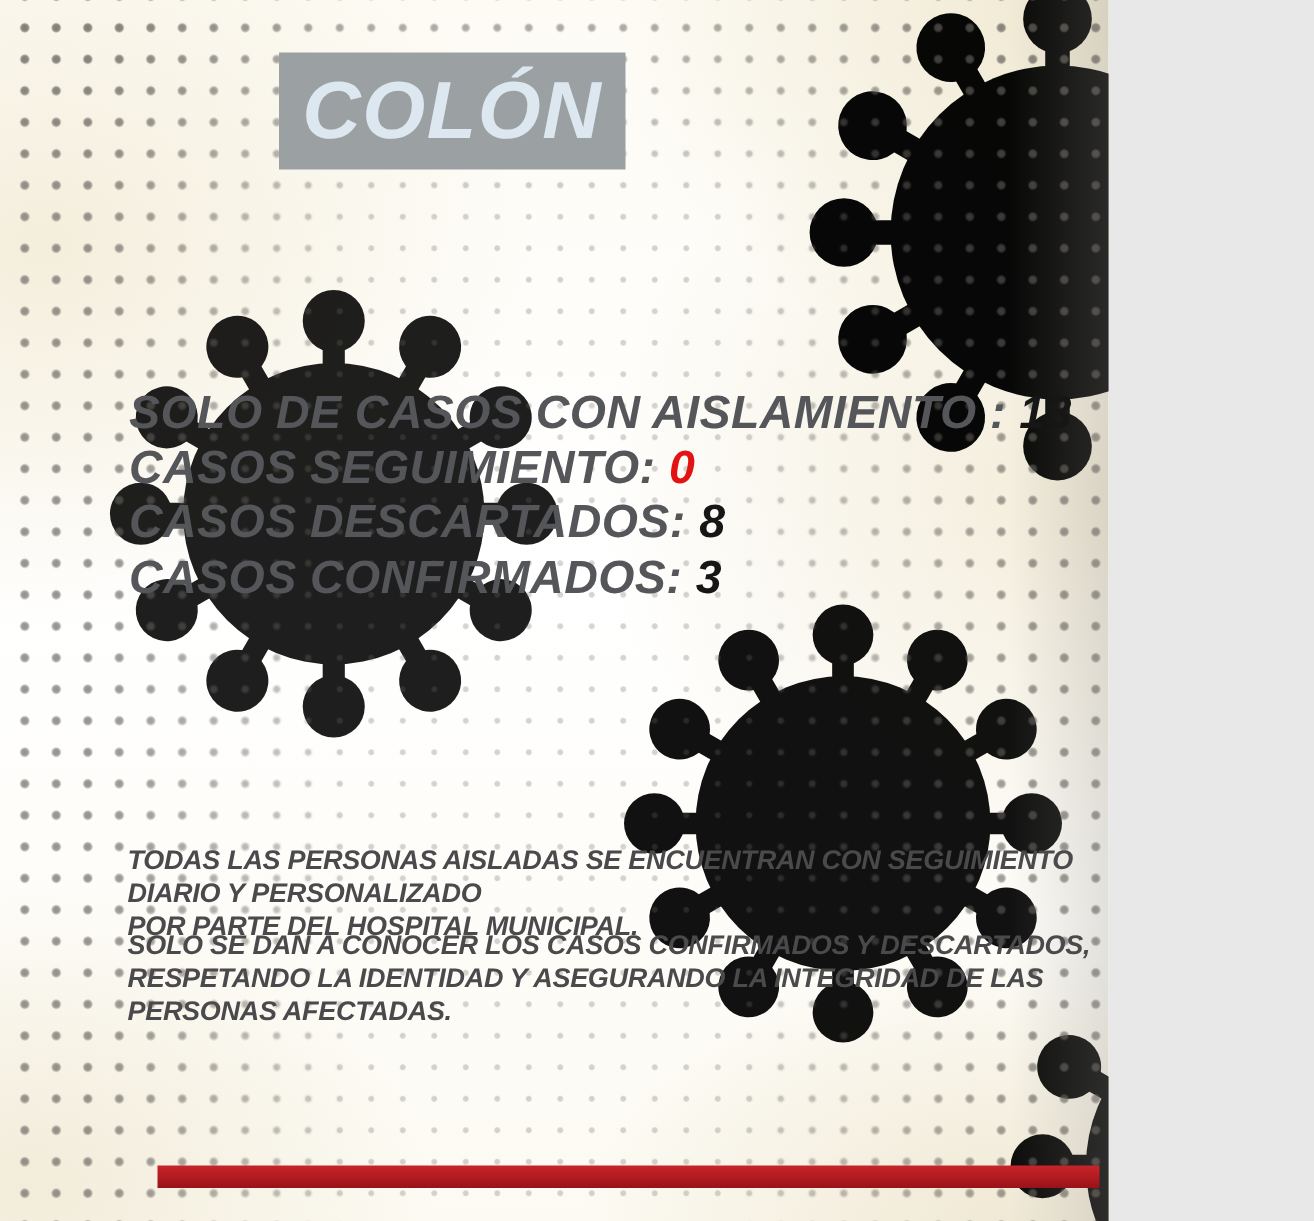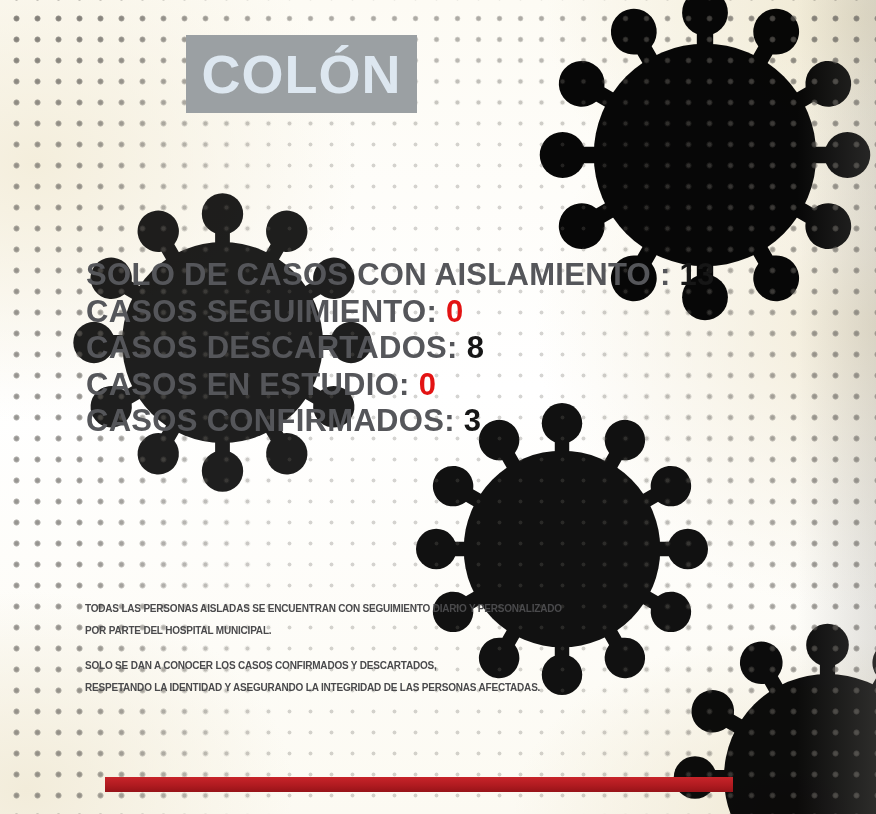--- a/index.html
+++ b/index.html
@@ -1,25 +1,26 @@
 <!DOCTYPE html>
 <html style="--accent-red: #e31313; --label-gray: #55565a; --number-black: #161616; --header-box-gray: #9ba0a3; --header-text-light: #dde7f0; --virus-beige: #ecdeb2; --footer-red: #b01b20;"><head>
 <meta charset="utf-8">
 <style>
   html,body{margin:0;padding:0;background:#e8e8e8;}
   .page{
-    position:relative;width:876px;height:814px;overflow:hidden;
+    position:relative;width:739px;height:814px;overflow:hidden;
     font-family:"Liberation Sans",sans-serif;
     background:
       radial-gradient(ellipse 520px 420px at 4% 20%, #f4eedc 0%, rgba(244,238,220,0) 62%),
       radial-gradient(ellipse 620px 520px at 100% 40%, #f2ebd7 0%, rgba(242,235,215,0) 55%),
       radial-gradient(ellipse 430px 320px at 3% 97%, #f2ecda 0%, rgba(242,236,218,0) 62%),
       radial-gradient(ellipse 520px 400px at 98% 2%, #efe8d1 0%, rgba(239,232,209,0) 60%),
       radial-gradient(ellipse 460px 300px at 90% 100%, #f0e9d5 0%, rgba(240,233,213,0) 60%),
       linear-gradient(180deg, #fdfbf4 0%, #ffffff 48%, #fcfaf2 100%);
+    font-style: italic;
   }
   .layer{position:absolute;inset:0;}
 
   
   .dots-base{
     background-image:radial-gradient(circle, rgba(104,101,95,.85) 1.6px, rgba(104,101,95,0) 2.3px);
     background-size:21px 21px;background-position:6px 8px;opacity:.33;z-index:2;
   }
   .dots-edges{
     background-image:radial-gradient(circle, rgba(96,93,88,.95) 2.6px, rgba(96,93,88,0) 3.4px);
@@ -51,21 +52,21 @@
   }
   .city-text{font-size:54px;font-weight:bold;color:#dde7f0;letter-spacing:1px;}
   .date-text{position:absolute;left:445px;top:51px;z-index:5;font-size:39px;font-weight:bold;color:#54555a;letter-spacing:.5px;white-space:nowrap;}
 
   
   .stats{position:absolute;left:86px;top:257px;z-index:5;}
   .stat-row{font-size:31px;font-weight:bold;color:#55565a;line-height:36.5px;letter-spacing:.3px;white-space:nowrap;}
   .stat-value{margin-left:9px;margin-top:48px;}
 
   
-  .note{position:absolute;left:85px;z-index:5;font-size:10px;font-weight:bold;color:#4a4a4c;line-height:22px;letter-spacing:-.2px;white-space:pre-line;margin-top:36px;}
+  .note{position:absolute;left:85px;z-index:5;font-size:18px;font-weight:bold;color:#4a4a4c;line-height:22px;letter-spacing:-.2px;white-space:pre-line;}
   .note1{top:562px;}
   .note2{top:619px;}
 
   
   .red-bar{position:absolute;left:105px;top:777px;width:628px;height:15px;z-index:5;
     background:linear-gradient(180deg,#c8242a 0%,#b01b20 55%,#971318 100%);}
   .logo{position:absolute;left:312px;top:730px;width:352px;height:80px;z-index:6;}
   .blk{position:absolute;border-radius:3px;
     background:linear-gradient(155deg,#d13028 0%,#b01d20 55%,#831114 100%);
     box-shadow:0 1px 2px rgba(80,10,10,.35);}
@@ -190,23 +191,20 @@
     <div class="stat-row">
       <span>SOLO DE CASOS CON AISLAMIENTO :</span><span class="stat-value" style="color:#161616">13</span>
     </div>
     <div class="stat-row">
       <span>CASOS SEGUIMIENTO:</span><span class="stat-value" style="color:#e31313">0</span>
     </div>
     <div class="stat-row">
       <span>CASOS DESCARTADOS:</span><span class="stat-value" style="color:#161616">8</span>
     </div>
     <div class="stat-row">
-      <span>CASOS EN ESTUDIO:</span><span class="stat-value" style="color:#e31313">0</span>
-    </div>
-    <div class="stat-row">
       <span>CASOS CONFIRMADOS:</span><span class="stat-value" style="color:#161616">3</span>
     </div>
   </div>
 
   <div class="note note1">TODAS LAS PERSONAS AISLADAS SE ENCUENTRAN CON SEGUIMIENTO DIARIO Y PERSONALIZADO
 POR PARTE DEL HOSPITAL MUNICIPAL.</div>
   <div class="note note2">SOLO SE DAN A CONOCER LOS CASOS CONFIRMADOS Y DESCARTADOS,
 RESPETANDO LA IDENTIDAD Y ASEGURANDO LA INTEGRIDAD  DE LAS PERSONAS AFECTADAS.</div>
 
   <div class="red-bar"></div>

